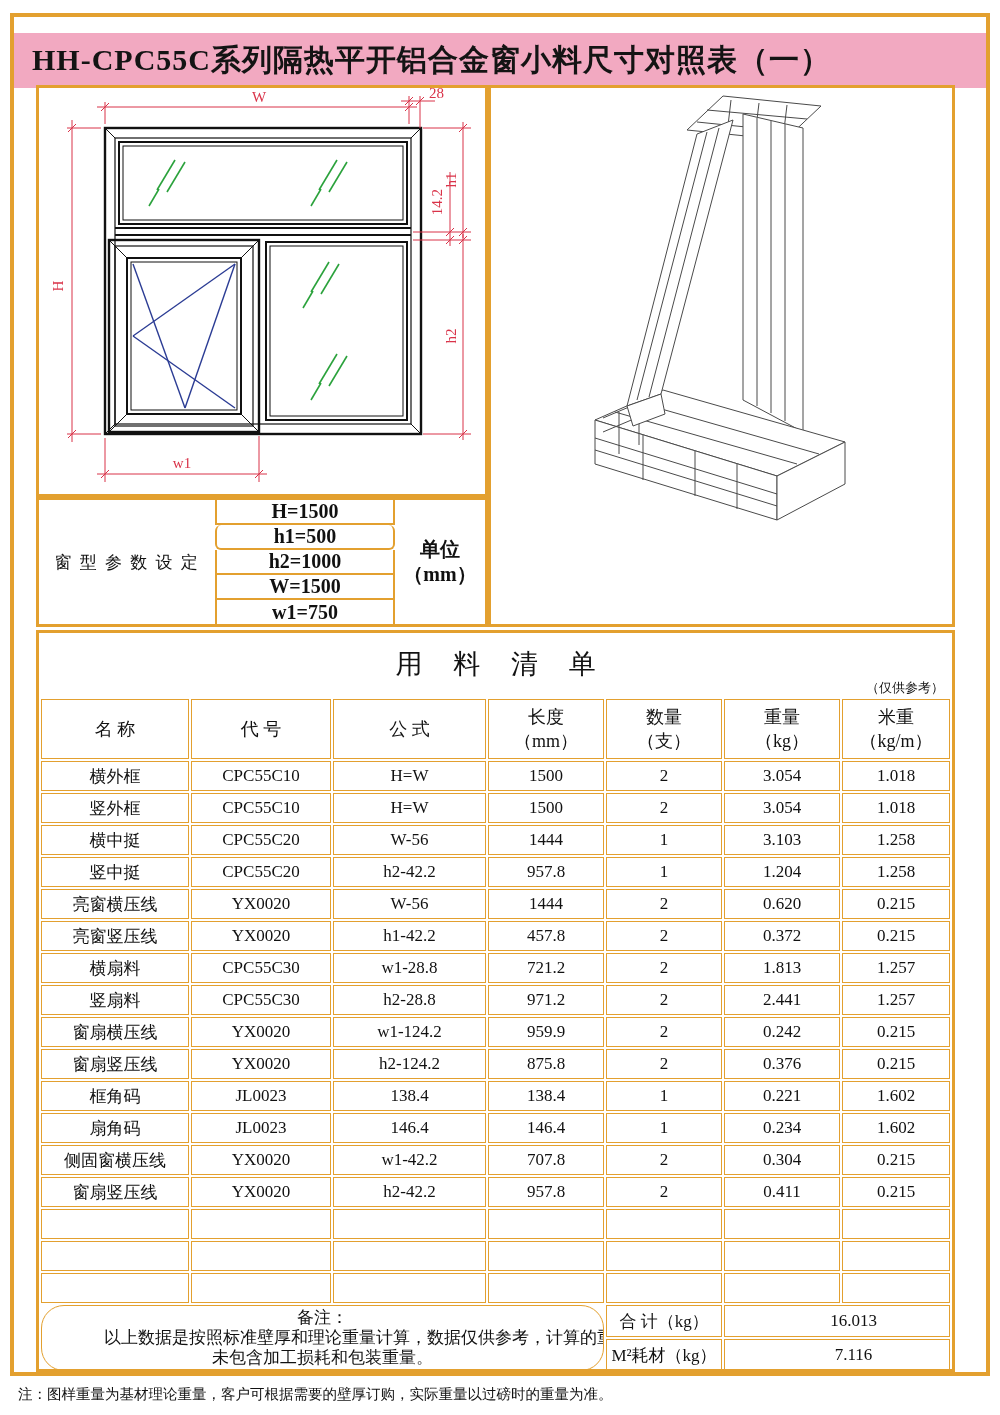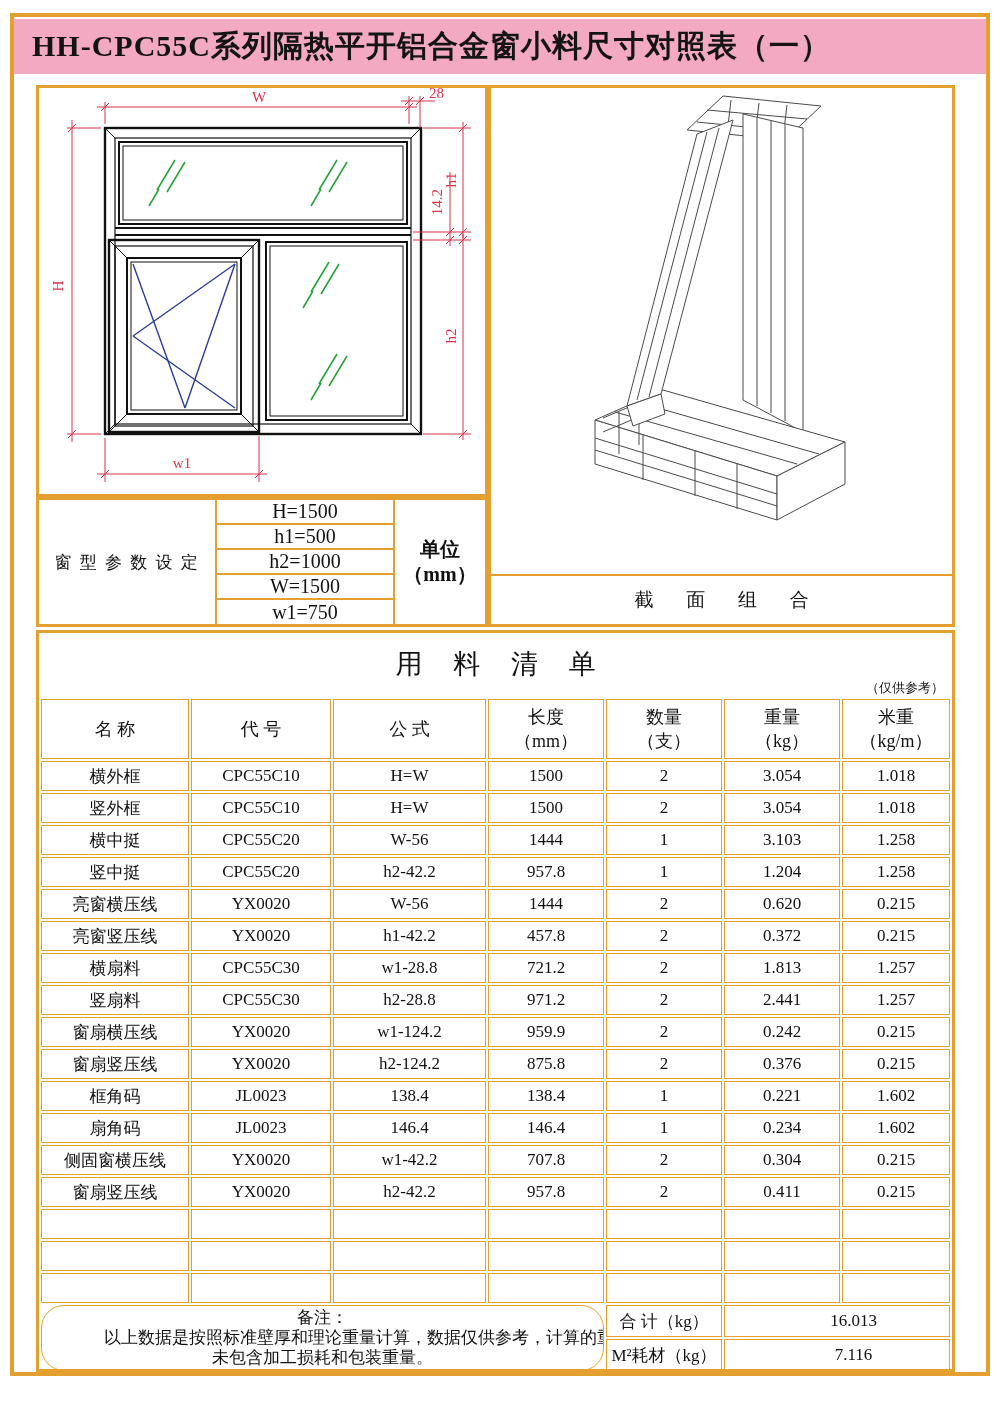--- a/index.html
+++ b/index.html
@@ -1,36 +1,36 @@
 <!DOCTYPE html>
 <html><head>
 <meta charset="utf-8">
 <style>
   html,body{margin:0;padding:0;background:#fff;}
   #sheet{position:relative;width:1000px;height:1415px;background:#fff;
          font-family:"Liberation Serif","DejaVu Serif",serif;color:#111;overflow:hidden;}
   .outer-frame{position:absolute;left:10px;top:13px;width:980px;height:1363px;
                border:4px solid #E3A02F;box-sizing:border-box;}
-  .title-band{position:absolute;left:14px;top:19px;width:972px;height:55px;background:#F2A9C1;
+  .title-band{position:absolute;left:14px;top:33px;width:972px;height:55px;background:#F2A9C1;
               display:flex;align-items:center;}
   .title-band h1{margin:0 0 0 18px;font-size:30px;font-weight:700;letter-spacing:1px;color:#141414;}
   .panel{position:absolute;box-sizing:border-box;border:3px solid #E3A02F;background:#fff;}
   #diagram-panel{left:36px;top:85px;width:452px;height:412px;}
   #param-panel{left:36px;top:497px;width:452px;height:130px;}
   #section-panel{left:488px;top:85px;width:467px;height:542px;}
   #section-panel .drawing-wrap{height:486px;overflow:hidden;}
   .section-label{height:48px;border-top:2px solid #E3A02F;display:flex;align-items:center;justify-content:center;
                  font-size:19px;letter-spacing:14px;text-indent:14px;}
   
   .param-grid{display:grid;grid-template-columns:176px 180px 1fr;grid-template-rows:repeat(5,1fr);height:100%;}
   .param-label{grid-column:1;grid-row:1/6;display:flex;align-items:center;justify-content:center;
                font-size:17px;letter-spacing:2px;}
   .param-val{grid-column:2;border-left:2px solid #E3A02F;border-right:2px solid #E3A02F;
              border-bottom:2px solid #E3A02F;display:flex;align-items:center;justify-content:center;
-             font-weight:400;font-size:20px;}
+             font-weight:700;font-size:20px;}
   .param-val.last{border-bottom:none;}
   .param-unit{grid-column:3;grid-row:1/6;display:flex;flex-direction:column;align-items:center;justify-content:center;
               font-weight:700;font-size:20px;line-height:1.25;}
   
   #bom-section{left:36px;top:630px;width:919px;height:742px;}
   .bom-title{margin-top:14px;text-align:center;font-size:27px;letter-spacing:12px;text-indent:12px;height:34px;line-height:34px;}
   .bom-hint{text-align:right;font-size:13px;height:16px;line-height:14px;padding-right:8px;}
   table.bom{border-collapse:separate;border-spacing:2px;table-layout:fixed;width:913px;}
   table.bom th,table.bom td{border:1.5px solid #E3A02F;box-sizing:border-box;text-align:center;
                             font-weight:400;overflow:hidden;white-space:nowrap;}
@@ -155,21 +155,21 @@
   </div>
 
   <div class="panel" id="param-panel">
     <div class="param-grid" id="param-grid">
       <div class="param-label">窗 型 参 数 设 定</div>
       <div class="param-unit">
         <span>单位</span>
         <span>（mm）</span>
       </div>
     <div class="param-val" style="grid-row: 1;">H=1500</div>
-        <div class="param-val" style="grid-row: 2;">h1=500</div>
+        <div class="param-val" style="grid-row: 2; border-radius: 6px;">h1=500</div>
         <div class="param-val" style="grid-row: 3;">h2=1000</div>
         <div class="param-val" style="grid-row: 4;">W=1500</div>
         <div class="param-val last" style="grid-row: 5;">w1=750</div>
       </div>
   </div>
 
   <div class="panel" id="section-panel">
     <div class="drawing-wrap">
       <svg viewBox="0 0 461 486" width="461" height="486">
         <g stroke="#4a4a4a" stroke-width="1" fill="#ffffff" stroke-linejoin="round">
@@ -201,21 +201,20 @@
           <line x1="124" y1="324" x2="306" y2="376"></line>
           <line x1="146" y1="314" x2="328" y2="366"></line>
 
           <polygon points="206,46 242,32 170,306 136,318"></polygon>
           <line x1="216" y1="44" x2="146" y2="312"></line>
           <line x1="228" y1="40" x2="158" y2="309"></line>
           <polygon points="136,318 142,338 174,326 170,306"></polygon>
         </g>
       </svg>
     </div>
-    <div class="section-label">截 面 组 合</div>
   </div>
 
   <div class="panel" id="bom-section">
     <div class="bom-title">用 料 清 单</div>
     <div class="bom-hint">（仅供参考）</div>
     <table class="bom">
       <colgroup>
         <col style="width:148px">
           <col style="width:140px">
           <col style="width:153px">
@@ -419,14 +418,15 @@
           <td colspan="2" class="fvalue">16.013</td>
         </tr>
         <tr>
           <td class="flabel">M²耗材（kg）</td>
           <td colspan="2" class="fvalue">7.116</td>
         </tr>
       </tbody>
     </table>
   </div>
 
+  <div class="footnote">注：图样重量为基材理论重量，客户可根据需要的壁厚订购，实际重量以过磅时的重量为准。</div>
 
 </div>
 
 </body></html>

